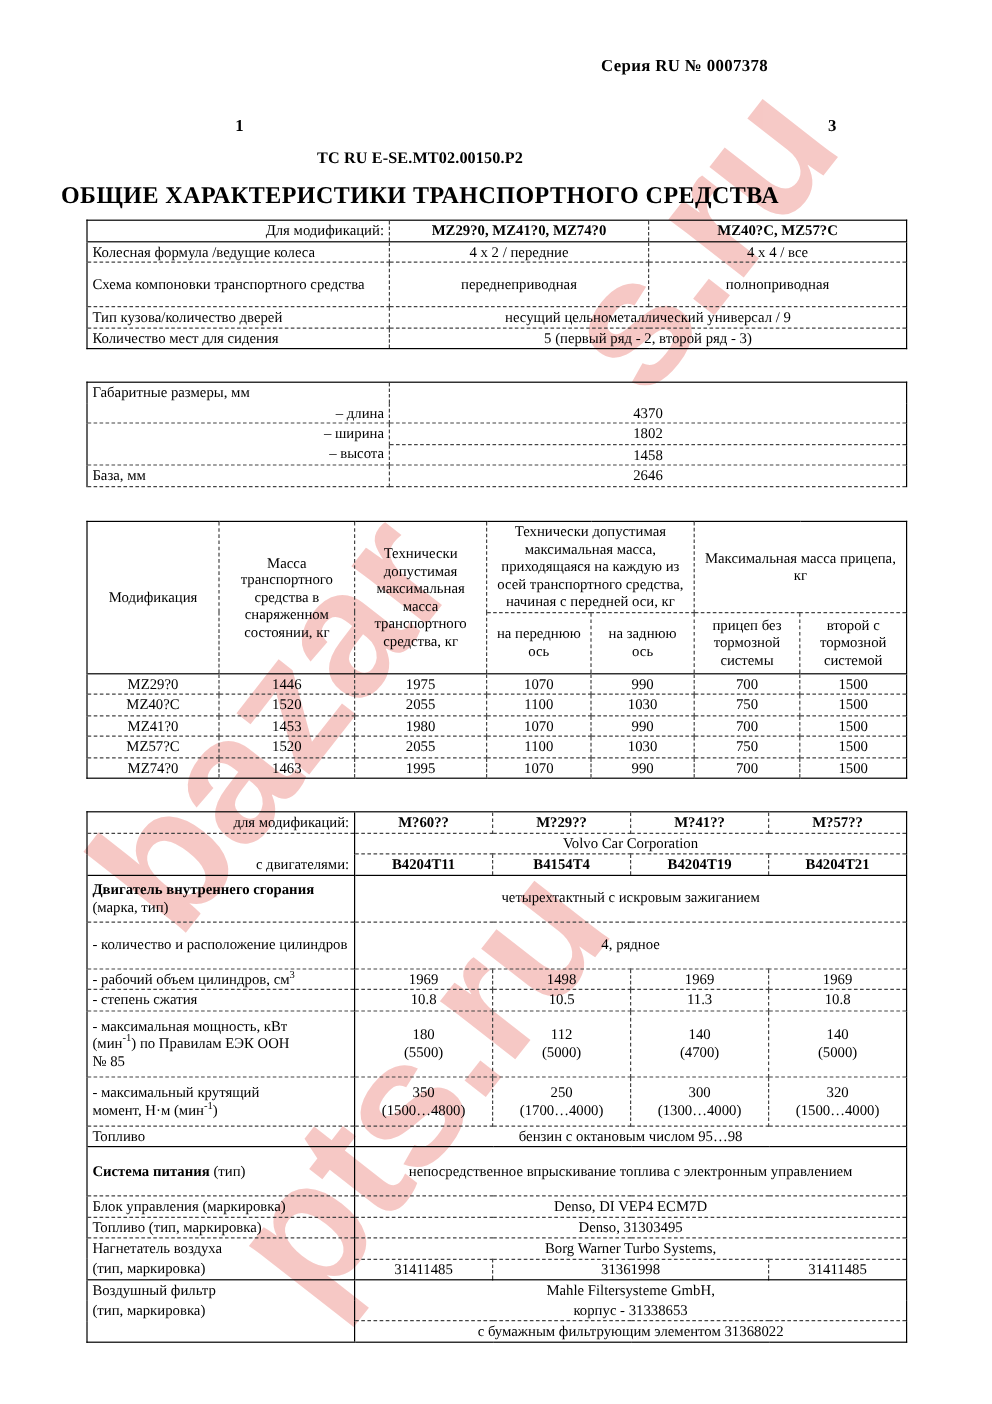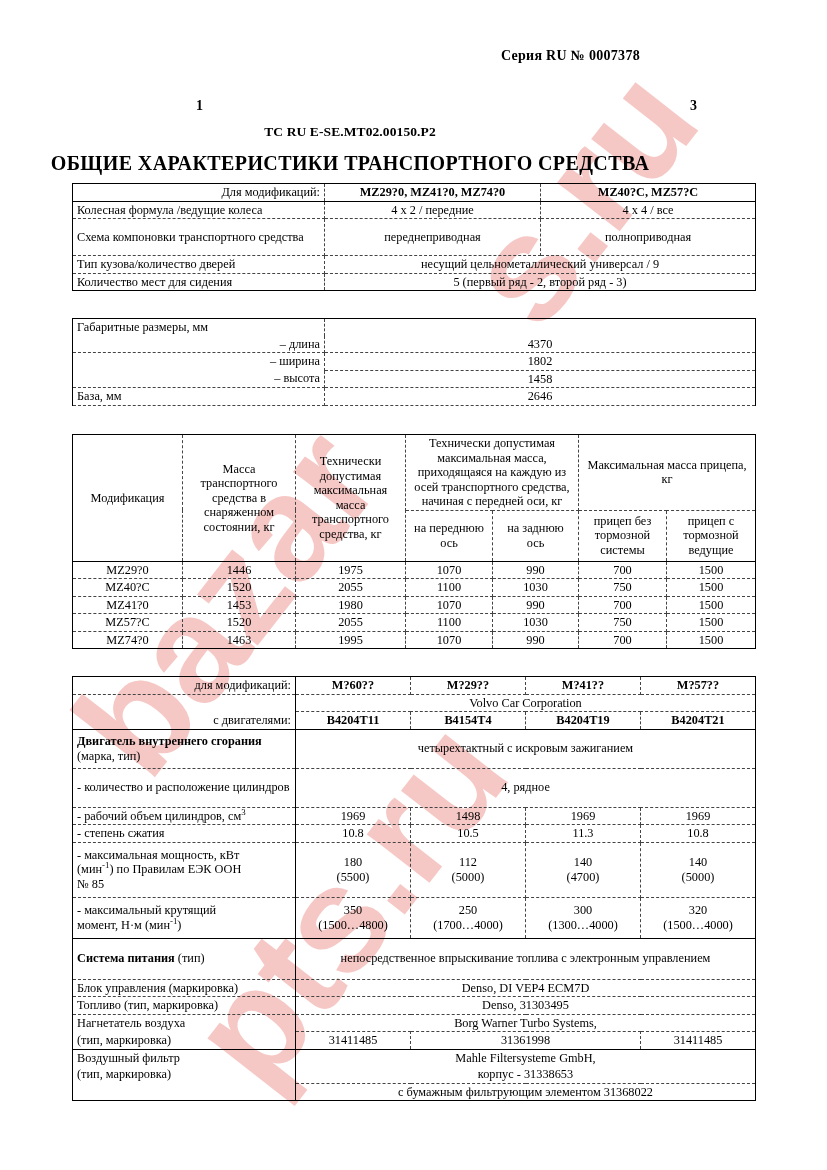--- a/index.html
+++ b/index.html
@@ -239,21 +239,21 @@
           <td class="c top bl-solid bt-solid" rowspan="2" style="height:105px">Модификация</td>
           <td class="c top bt-solid" rowspan="2">Масса транспортного средства в снаряженном состоянии, кг</td>
           <td class="c top bt-solid" rowspan="2">Технически допустимая максимальная масса транспортного средства, кг</td>
           <td class="c top bt-solid" colspan="2">Технически допустимая максимальная масса, приходящаяся на каждую из осей транспортного средства, начиная с передней оси, кг</td>
           <td class="c top bt-solid br-solid" colspan="2">Максимальная масса прицепа, кг</td>
         </tr>
         <tr>
           <td class="c" style="height:48px">на переднюю ось</td>
           <td class="c">на заднюю ось</td>
           <td class="c">прицеп без тормозной системы</td>
-          <td class="c br-solid">прицеп с тормозной ведущие</td>
+          <td class="c br-solid">второй с тормозной системой</td>
         </tr>
 
         <tr>
           <td class="c bl-solid bt-solid">MZ29?0</td>
           <td class="c bt-solid">1446</td>
           <td class="c bt-solid">1975</td>
           <td class="c bt-solid">1070</td>
           <td class="c bt-solid">990</td>
           <td class="c bt-solid">700</td>
           <td class="c bt-solid br-solid">1500</td>
@@ -372,20 +372,24 @@
           <td class="l top bl-solid" style="height:38px">
             <span>- максимальный крутящий</span><br>
             <span>момент, Н·м (мин</span><sup>-1</sup><span>)</span>
           </td>
           <td class="c top bl-solid">350<br>(1500…4800)</td>
           <td class="c top">250<br>(1700…4000)</td>
           <td class="c top">300<br>(1300…4000)</td>
           <td class="c top br-solid">320<br>(1500…4000)</td>
         </tr>
 
+        <tr>
+          <td class="l bl-solid">Топливо</td>
+          <td class="c bl-solid br-solid" colspan="4">бензин с октановым числом  95…98</td>
+        </tr>
 
         <tr>
           <td class="l top bl-solid bt-solid" style="height:38px">
             <span class="b">Система питания</span><span> (тип)</span>
           </td>
           <td class="c top bt-solid bl-solid br-solid" colspan="4">непосредственное впрыскивание топлива с электронным управлением</td>
         </tr>
 
         <tr>
           <td class="l bl-solid">Блок управления (маркировка)</td>

